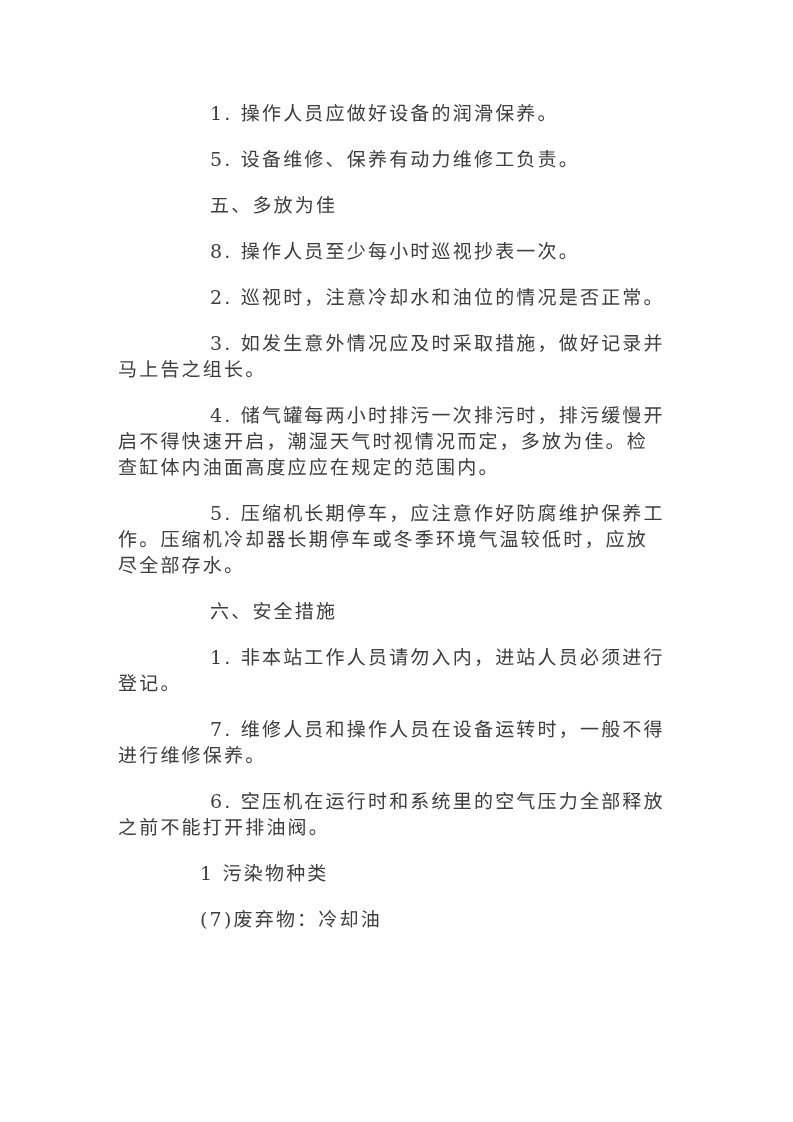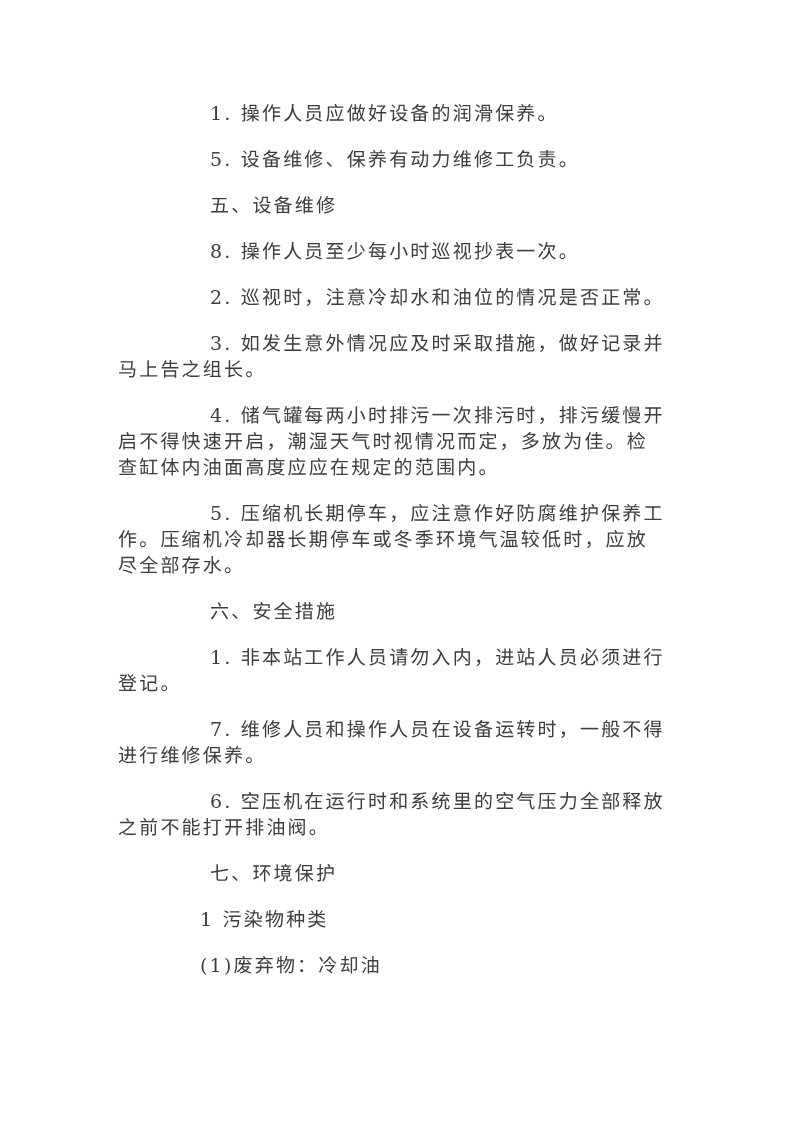--- a/index.html
+++ b/index.html
@@ -35,27 +35,26 @@
   .p-head { text-indent: 92px; }
   .p-sub  { text-indent: 82px; }
 </style>
 </head>
 <body>
 
 <div class="page">
   <div class="doc">
     <p class="p-num">1. 操作人员应做好设备的润滑保养。</p>
     <p class="p-num">5. 设备维修、保养有动力维修工负责。</p>
-    <p class="p-head">五、设备维修</p>
+    <p class="p-head">五、多放为佳</p>
     <p class="p-num">8. 操作人员至少每小时巡视抄表一次。</p>
     <p class="p-num">2. 巡视时，注意冷却水和油位的情况是否正常。</p>
     <p class="p-num">3. 如发生意外情况应及时采取措施，做好记录并马上告之组长。</p>
     <p class="p-num">4. 储气罐每两小时排污一次排污时，排污缓慢开启不得快速开启，潮湿天气时视情况而定，多放为佳。检查缸体内油面高度应应在规定的范围内。</p>
     <p class="p-num">5. 压缩机长期停车，应注意作好防腐维护保养工作。压缩机冷却器长期停车或冬季环境气温较低时，应放尽全部存水。</p>
     <p class="p-head">六、安全措施</p>
     <p class="p-num">1. 非本站工作人员请勿入内，进站人员必须进行登记。</p>
     <p class="p-num">7. 维修人员和操作人员在设备运转时，一般不得进行维修保养。</p>
     <p class="p-num">6. 空压机在运行时和系统里的空气压力全部释放之前不能打开排油阀。</p>
-    <p class="p-head">七、环境保护</p>
     <p class="p-sub">1 污染物种类</p>
-    <p class="p-sub">(1)废弃物：冷却油</p>
+    <p class="p-sub">(7)废弃物：冷却油</p>
   </div>
 </div>
 
 </body></html>

